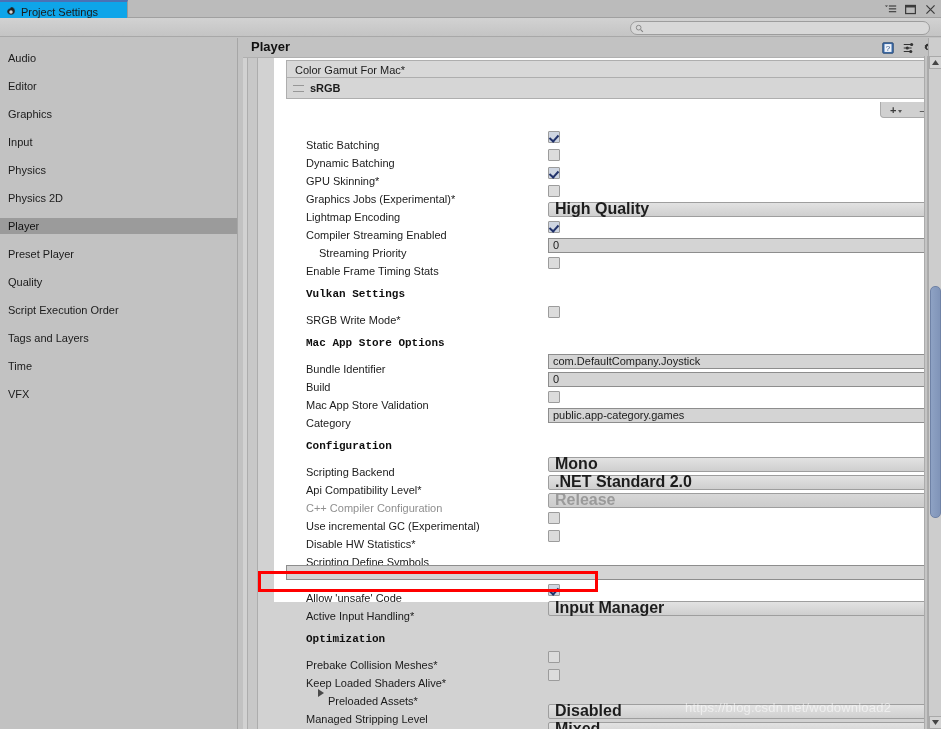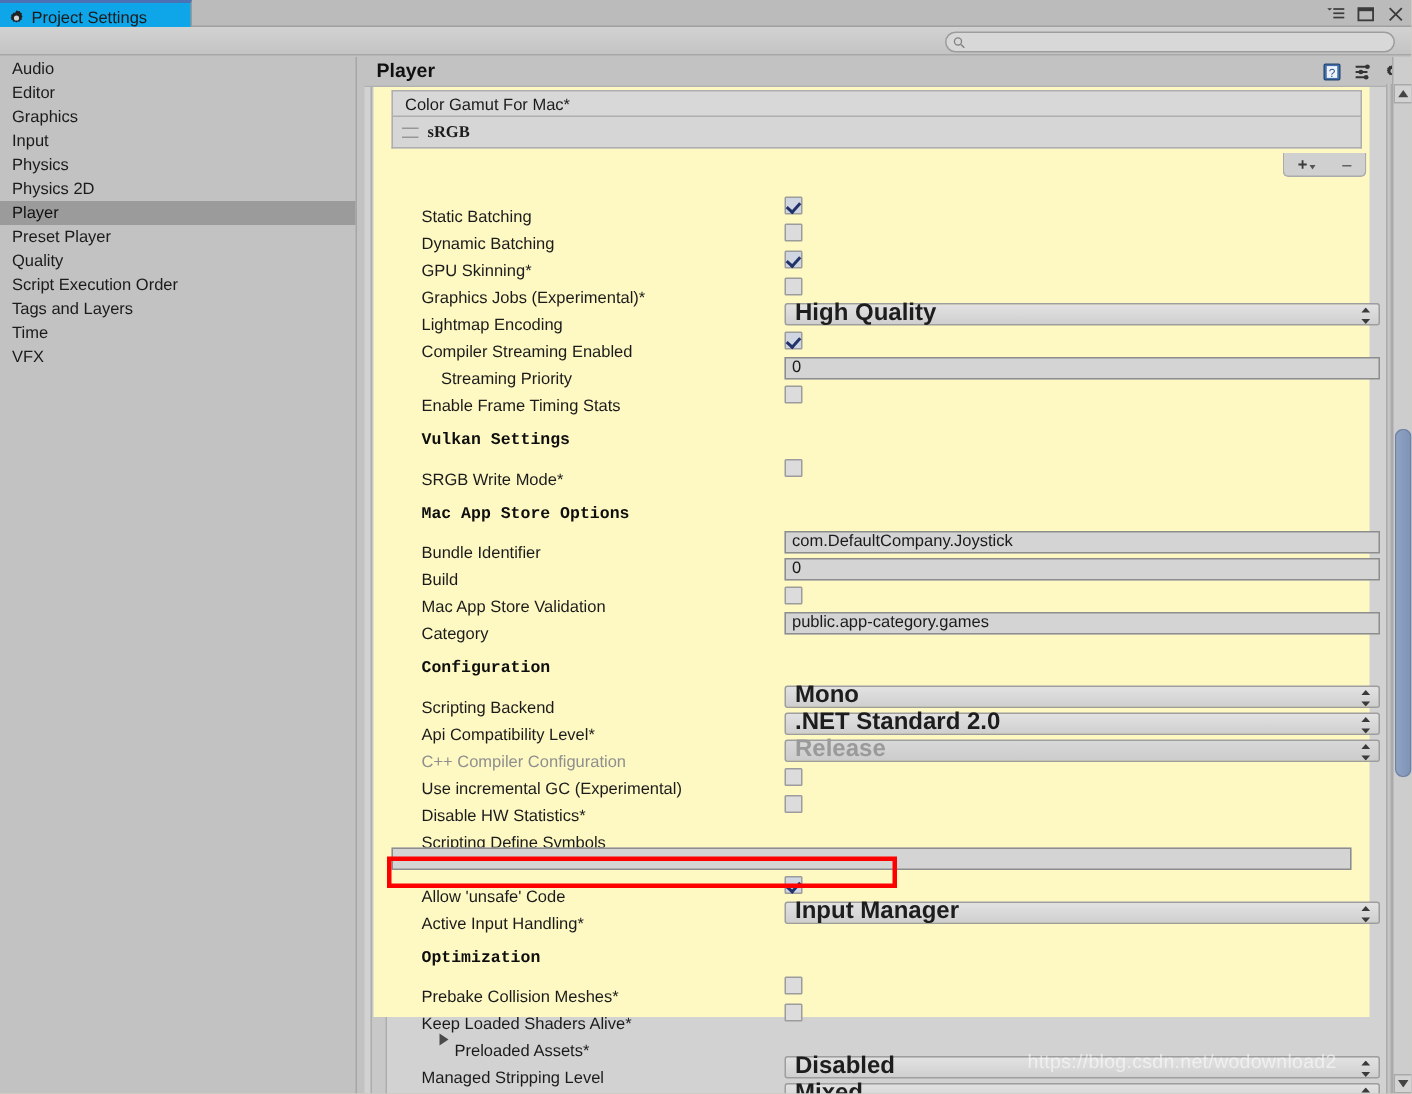--- a/index.html
+++ b/index.html
@@ -59,21 +59,21 @@
   }
 
   
   .sidebar {
     position: absolute; left: 0; top: 38px; width: 238px; height: 691px;
     background: #c2c2c2;
     border-right: 1px solid #a6a6a6;
   }
   .side-item {
     height: 16px; line-height: 16px; padding-left: 8px;
-    font-size: 11px; color: #1b1b1b; white-space: nowrap;
+    font-size: 11px; color: #1b1b1b; white-space: nowrap; margin-top: 12px;
   }
   .side-item.selected { background: #9b9b9b; color: #111; }
 
   .side-split {
     position: absolute; left: 238px; top: 38px; width: 5px; height: 691px;
     background: #c2c2c2;
   }
 
   
   .panel {
@@ -99,35 +99,35 @@
     background: #d2d2d2;
     border-top: 1px solid #b0b0b0;
     overflow: hidden;
   }
   .inner-rail {
     position: absolute; left: 4px; top: 0; width: 11px; height: 672px;
     background: #c8c8c8;
     border-left: 1px solid #adadad; border-right: 1px solid #adadad;
   }
   .content {
-    position: absolute; left: 6px; top: 0; width: 664px; height: 620px;
-    background: #fef9c3;
+    position: absolute; left: 31px; top: 0; width: 664px; height: 544px;
+    background: #ffffff;
   }
 
   
   .rl { position: absolute; left: 12px; top: 2px; width: 647px; }
   .rl-header {
     height: 18px; line-height: 18px; padding-left: 8px;
     background: #d8d8d8; border: 1px solid #aeaeae;
     font-size: 11px;
   }
   .rl-body {
     height: 21px; background: #d6d6d6;
     border: 1px solid #aeaeae; border-top: 0;
-    display: flex; align-items: center; padding-left: 6px; font-family: Liberation Serif, serif;
+    display: flex; align-items: center; padding-left: 6px;
   }
   .rl-grip {
     width: 11px; height: 7px; margin-right: 6px;
     border-top: 1px solid #8d8d8d; border-bottom: 1px solid #8d8d8d;
     opacity: .85;
   }
   .rl-item-label { font-size: 11px; font-weight: bold; }
   .rl-footer {
     position: absolute; right: -3px; top: 42px;
     width: 56px; height: 16px;

